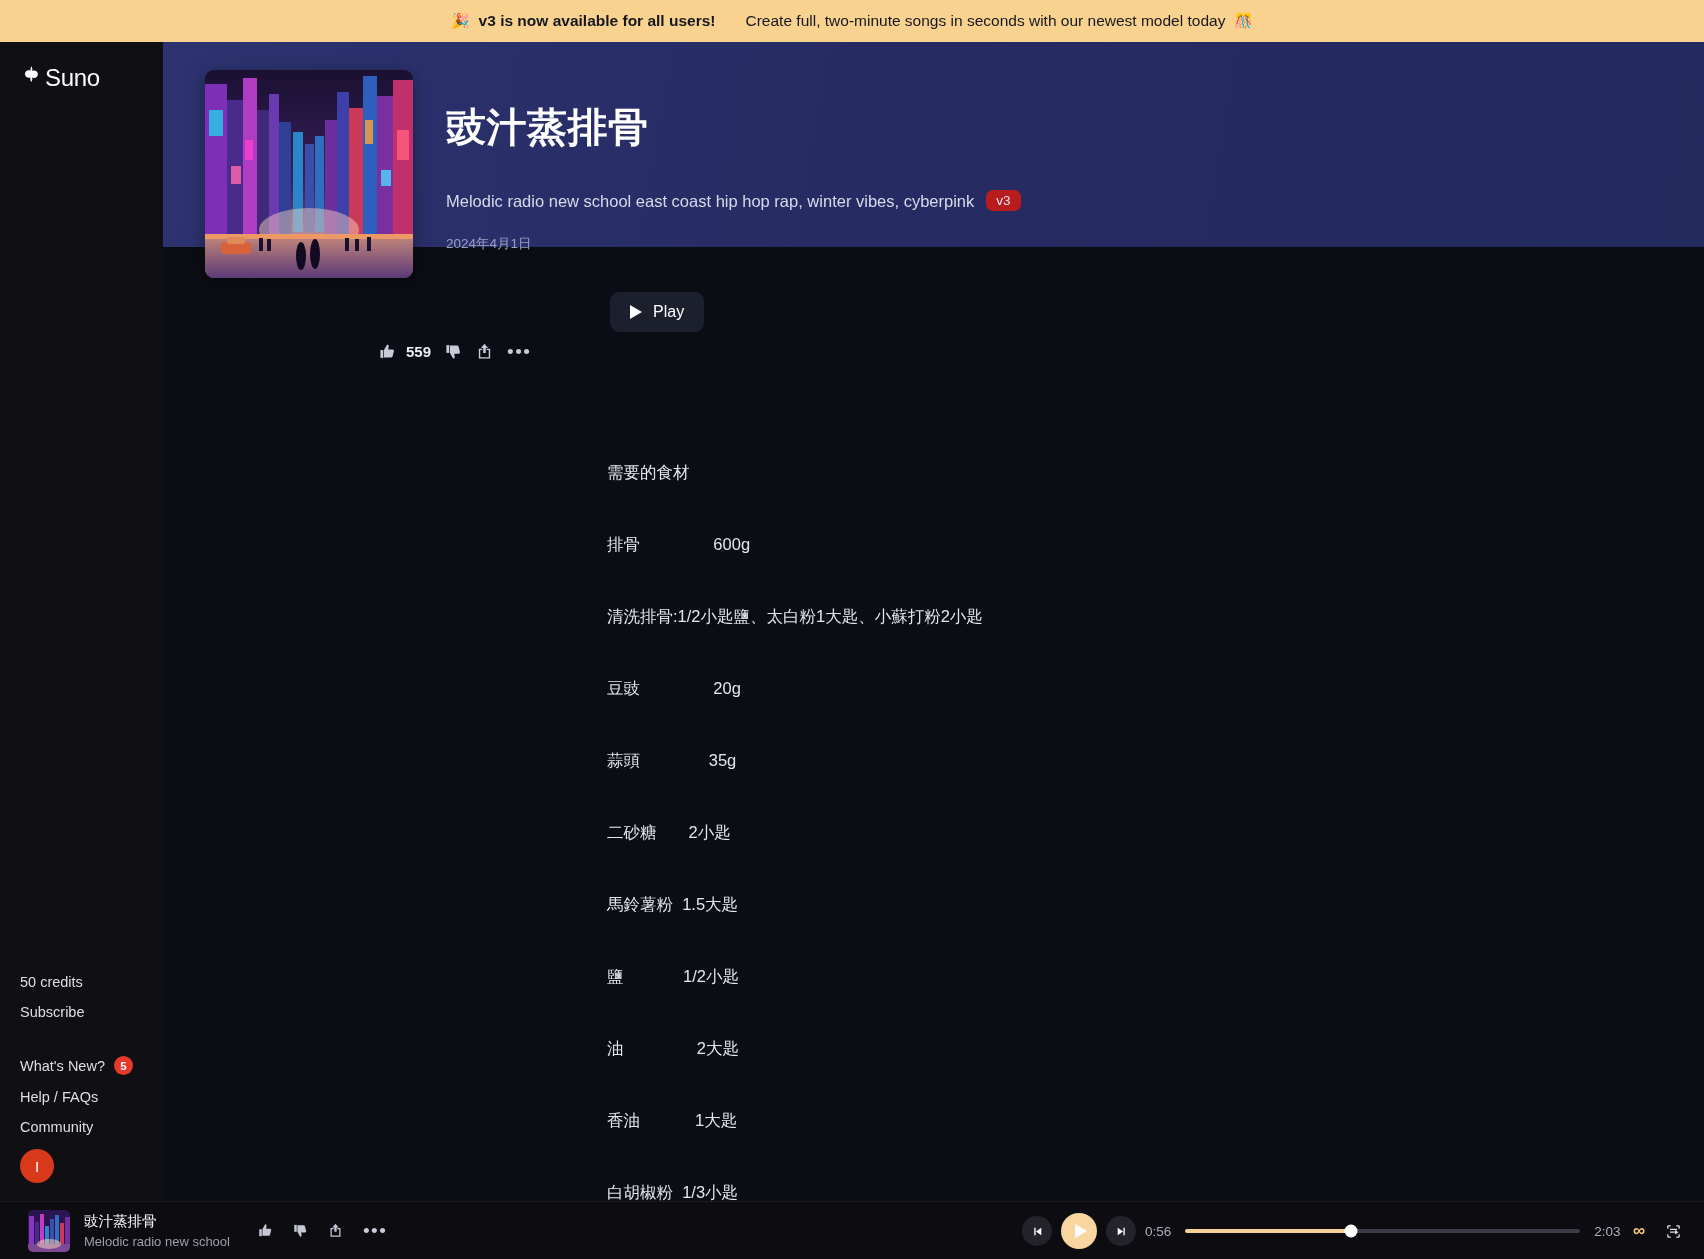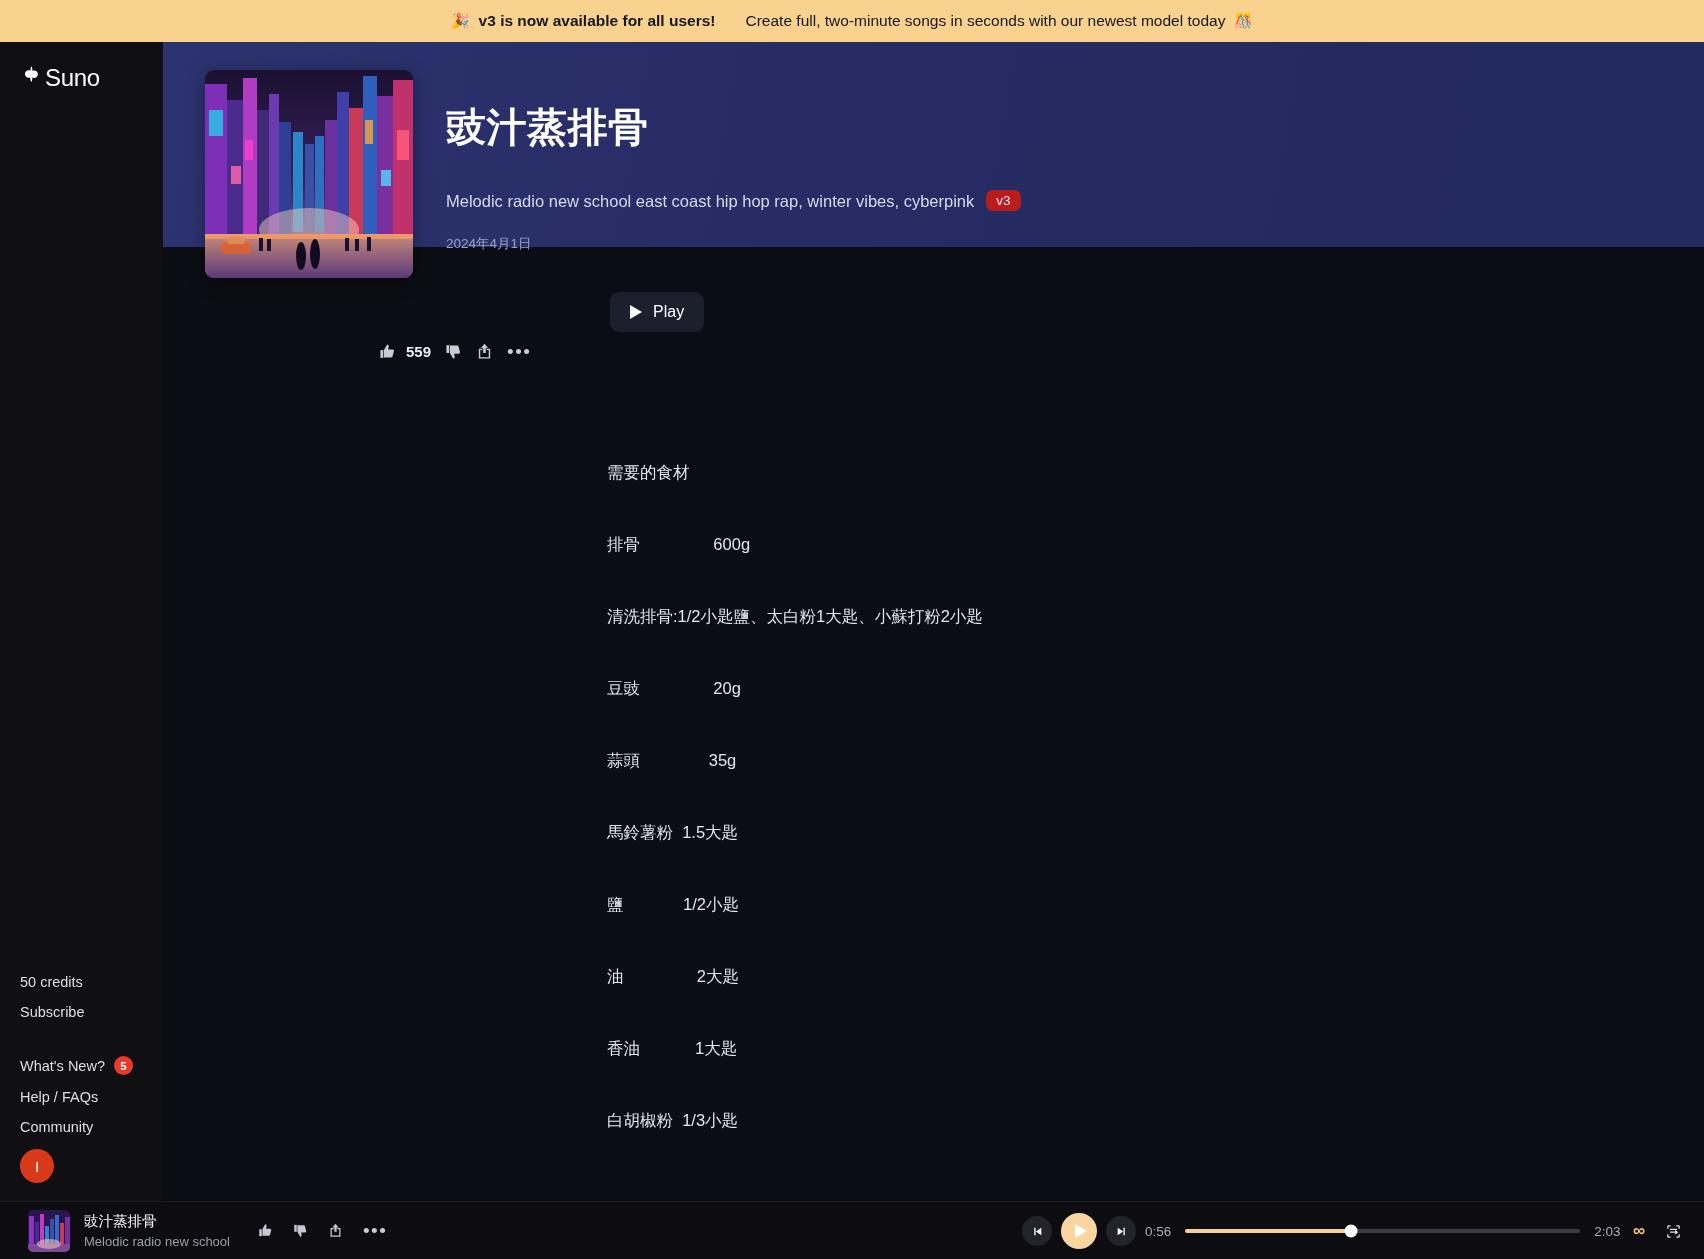--- a/index.html
+++ b/index.html
@@ -339,20 +339,21 @@
         </div>
         <div class="dots">•••</div>
       </div>
 
       <div class="lyrics">
         <div class="lyr-line">需要的食材</div>
         <div class="lyr-line">排骨                600g</div>
         <div class="lyr-line">清洗排骨:1/2小匙鹽、太白粉1大匙、小蘇打粉2小匙</div>
         <div class="lyr-line">豆豉                20g</div>
         <div class="lyr-line">蒜頭               35g</div>
+        <div class="lyr-line">二砂糖       2小匙</div>
         <div class="lyr-line">馬鈴薯粉  1.5大匙</div>
         <div class="lyr-line">鹽             1/2小匙</div>
         <div class="lyr-line">油                2大匙</div>
         <div class="lyr-line">香油            1大匙</div>
         <div class="lyr-line">白胡椒粉  1/3小匙</div>
         
         
         
         
         

